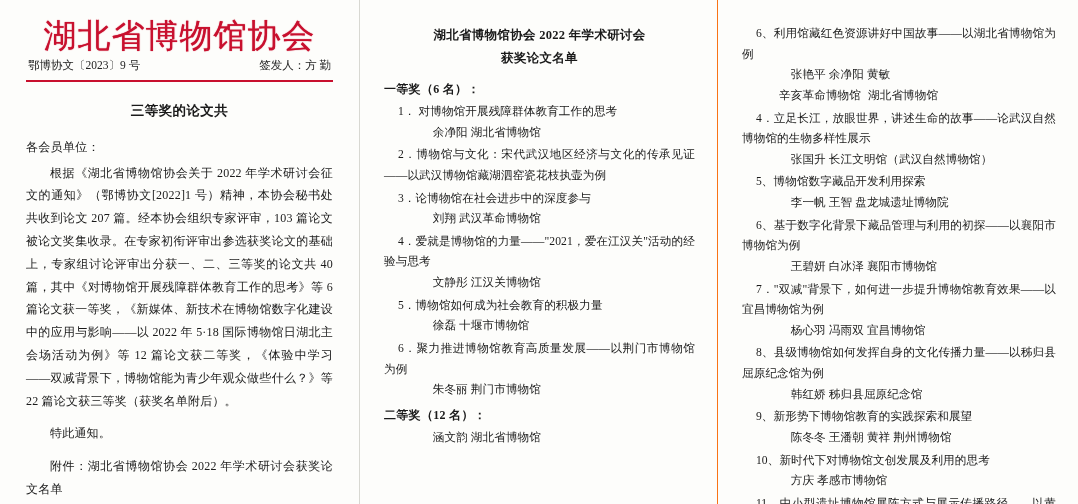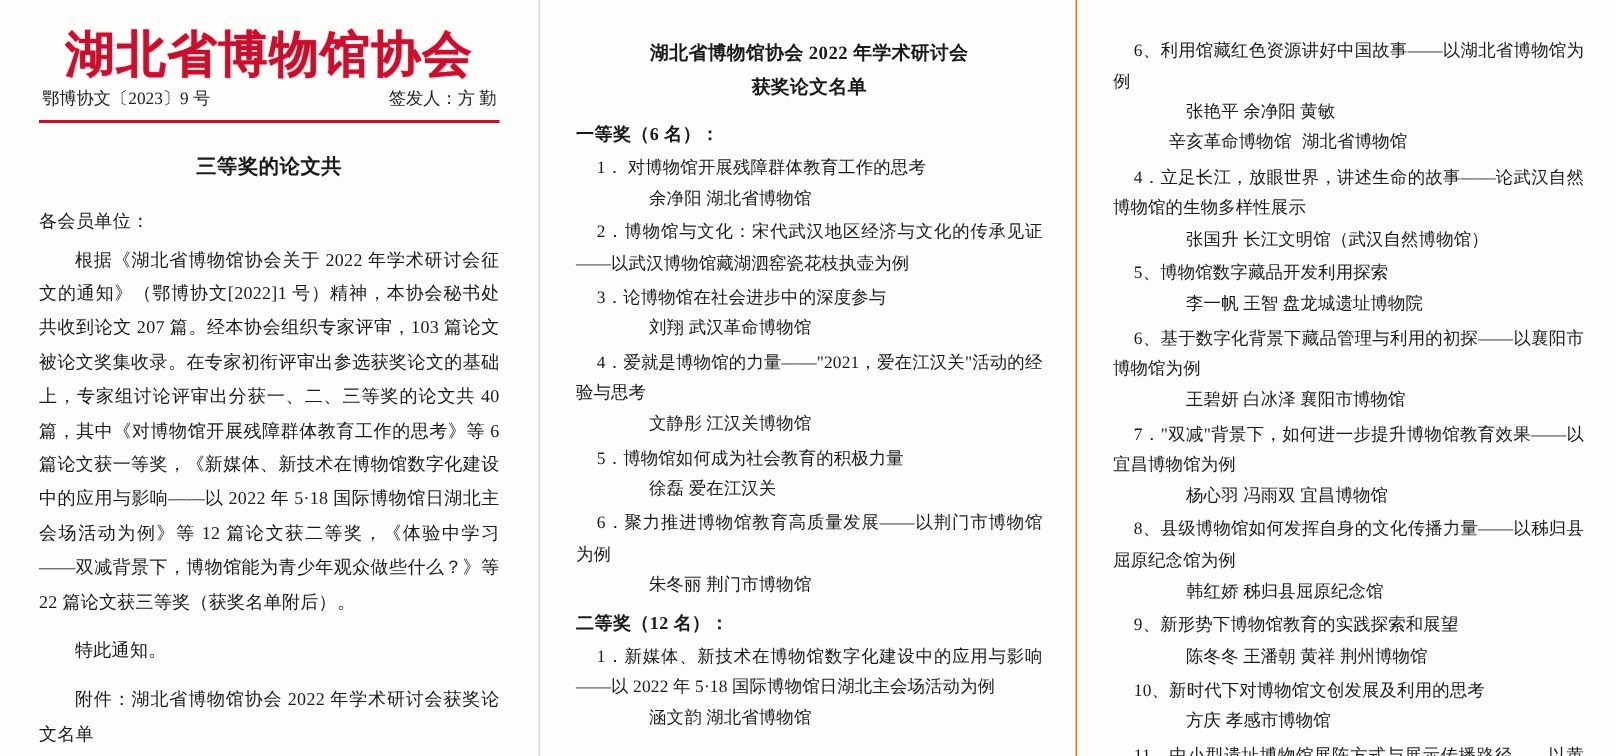--- a/index.html
+++ b/index.html
@@ -40,21 +40,21 @@
   .col-right {
     width: 360px;
     padding: 24px 22px 0 24px;
   }
 
   
   .masthead {
     text-align: center;
     color: #c8102e;
     font-family: "DejaVu Serif", serif;
-    font-weight: bold;
+    font-weight: normal;
     font-size: 33px;
     letter-spacing: 1px;
     line-height: 1.1;
     margin-top: 8px;
     text-shadow: 0 0 1px #c8102e;
   }
   .doc-meta {
     display: flex;
     justify-content: space-between;
     font-size: 11.5px;
@@ -181,32 +181,31 @@
       <div class="entry">
         <p class="entry-text">3．论博物馆在社会进步中的深度参与</p>
         <p class="entry-author">刘翔  武汉革命博物馆</p>
       </div>
       <div class="entry">
         <p class="entry-text">4．爱就是博物馆的力量——"2021，爱在江汉关"活动的经验与思考</p>
         <p class="entry-author">文静彤  江汉关博物馆</p>
       </div>
       <div class="entry">
         <p class="entry-text">5．博物馆如何成为社会教育的积极力量</p>
-        <p class="entry-author">徐磊  爱在江汉关</p>
+        <p class="entry-author">徐磊  十堰市博物馆</p>
       </div>
       <div class="entry">
         <p class="entry-text">6．聚力推进博物馆教育高质量发展——以荆门市博物馆为例</p>
         <p class="entry-author">朱冬丽  荆门市博物馆</p>
       </div>
     </div>
 
     <div>
       <div class="award-head">二等奖（12 名）：</div>
       <div class="entry">
-        <p class="entry-text">1．新媒体、新技术在博物馆数字化建设中的应用与影响——以 2022 年 5·18 国际博物馆日湖北主会场活动为例</p>
         <p class="entry-author">涵文韵  湖北省博物馆</p>
       </div>
 
     </div>
   </div>
 
   <div class="col col-right">
     <div class="entry">
       <p class="entry-text">6、利用馆藏红色资源讲好中国故事——以湖北省博物馆为例</p>
       <p class="entry-author">张艳平 余净阳  黄敏</p>

